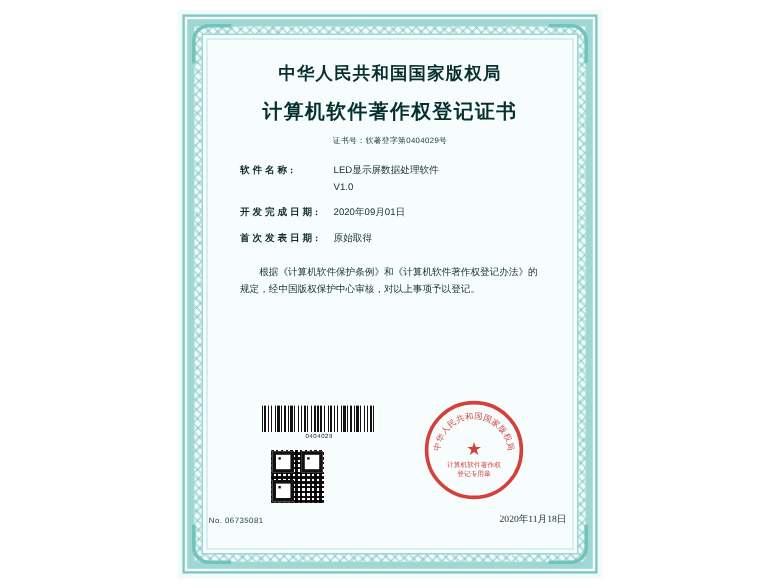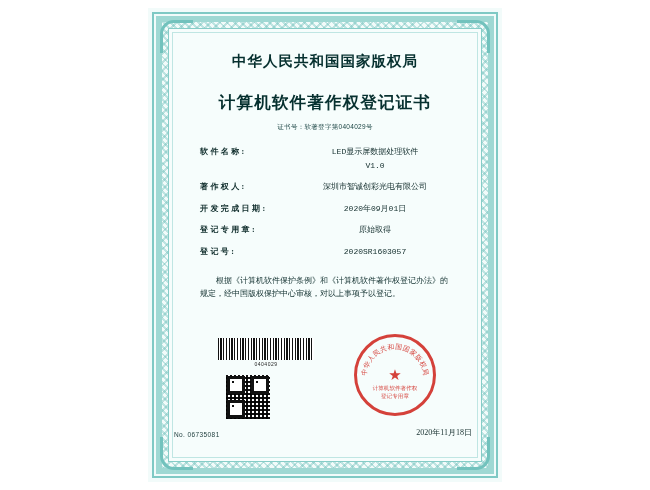--- a/index.html
+++ b/index.html
@@ -113,21 +113,21 @@
     margin-top: 14px;
     color: #06302f;
     font-family: "Liberation Serif", serif;
   }
 
   .doc-title {
     text-align: center;
     font-size: 16.5px;
     font-weight: bold;
     letter-spacing: 1.2px;
-    margin-top: 21px;
+    margin-top: 11px;
     color: #06302f;
     font-family: "Liberation Serif", serif;
   }
 
   .cert-number {
     text-align: center;
     font-size: 6.5px;
     margin-top: 9px;
     color: #123d3c;
     letter-spacing: .3px;
@@ -148,22 +148,21 @@
     width: 78px;
     flex: 0 0 78px;
     letter-spacing: 2.4px;
     color: #0d2b2a;
     font-weight: bold;
     font-family: "Liberation Serif", serif;
   }
   .field-value {
     flex: 1;
     color: #132e2d;
-    font-family: Liberation Mono, monospace;
-    text-align: center;
+    font-family: Liberation Sans, sans-serif;
   }
   .field-value .line2 {
     display: block;
     margin-top: 2px;
   }
 
   .statement {
     margin-top: 16px;
     padding: 0 20px 0 22px;
     font-size: 8px;
@@ -318,41 +317,33 @@
       <div class="fields">
 
         <div class="field-row">
           <div class="field-label">软件名称:</div>
           <div class="field-value">
             <span>LED显示屏数据处理软件</span>
             <span class="line2">V1.0</span>
           </div>
         </div>
 
-        <div class="field-row">
-          <div class="field-label">著作权人:</div>
-          <div class="field-value">深圳市智诚创彩光电有限公司</div>
-        </div>
 
         <div class="field-row">
           <div class="field-label">开发完成日期:</div>
           <div class="field-value">2020年09月01日</div>
         </div>
 
 
         <div class="field-row">
-          <div class="field-label">登记专用章:</div>
+          <div class="field-label">首次发表日期:</div>
           <div class="field-value">原始取得</div>
         </div>
 
 
-        <div class="field-row">
-          <div class="field-label">登记号:</div>
-          <div class="field-value">2020SR1603057</div>
-        </div>
 
       </div>
 
       <div class="statement">
         <span class="indent">根据《计算机软件保护条例》和《计算机软件著作权登记办法》的</span>
         <span>规定，经中国版权保护中心审核，对以上事项予以登记。</span>
       </div>
 
       <div class="codes">
         <div class="barcode"></div>

